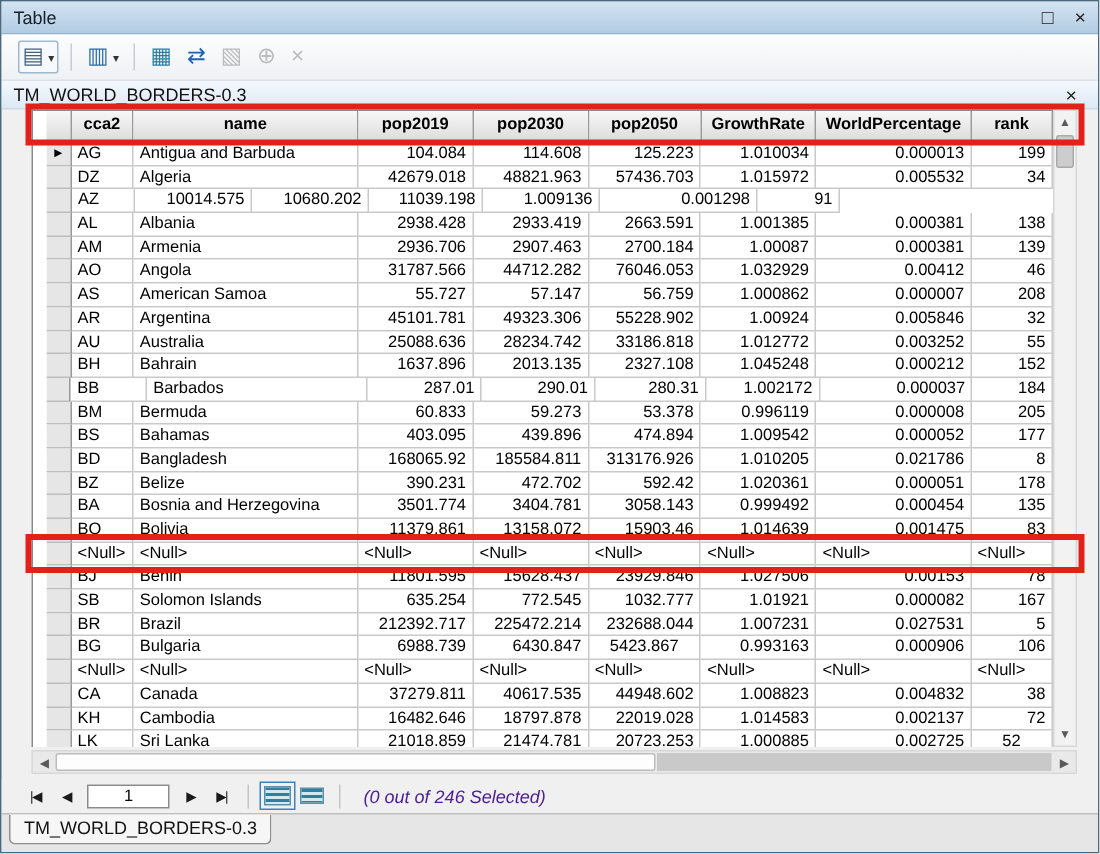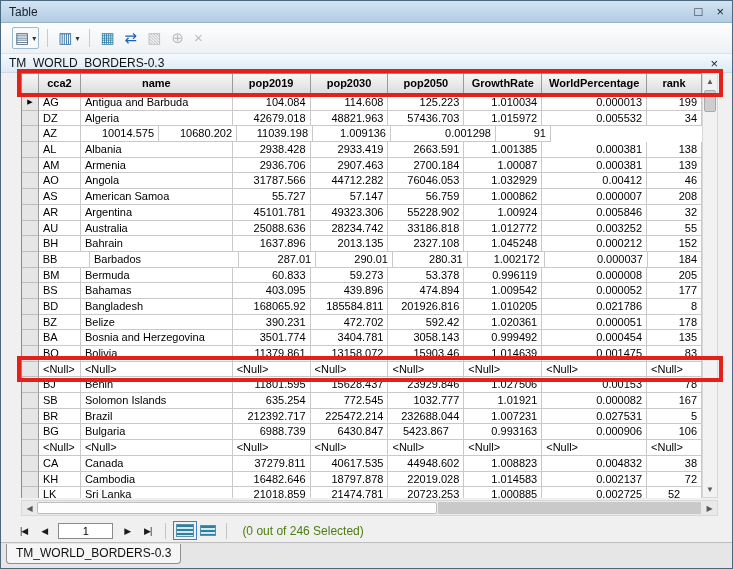--- a/index.html
+++ b/index.html
@@ -45,20 +45,21 @@
     display: flex; align-items: center; padding: 0 8px;
   }
   .panel-header .ptitle { font-size: 12px; color: #111; }
   .panel-close { margin-left: auto; font-size: 13px; color: #222; margin-right: 6px; }
 
   
   .tablewrap {
     position: absolute; top: 72px; left: 20px; width: 681px; height: 425px;
     background: #fff; border-left: 1px solid #8a8a8a; border-top: 1px solid #8a8a8a;
     overflow: hidden;
+    padding-left: 9px;
   }
   .thead { display: flex; height: 21px; }
   .th {
     background: linear-gradient(#f7f7f7, #dcdcdc);
     border-right: 1px solid #9a9a9a; border-bottom: 1px solid #9a9a9a;
     font-weight: bold; font-size: 11px; color: #000;
     text-align: center; line-height: 19px; white-space: nowrap; overflow: hidden;
   }
   .rows { height: 404px; overflow: hidden; background: #fff; }
   .tr { display: flex; height: 15.7px; }
@@ -109,21 +110,21 @@
     font-family: "Liberation Sans", sans-serif; font-size: 11px; text-align: center; margin: 0 4px;
   }
   .recsep { width: 1px; height: 16px; background: #c4c4c4; margin: 0 7px; }
   .viewicon {
     width: 18px; height: 13px; margin: 0 3px;
     background: repeating-linear-gradient(to bottom, #2f7f9e 0 2px, #cfeaf2 2px 4px);
     border: 1px solid #5e8fa6;
   }
   .viewicon.selectedview { outline: 1px solid #3a82c4; outline-offset: 2px; }
   .viewicon.small { width: 16px; height: 11px; }
-  .statustext { font-size: 12px; color: #4d7c0f; margin-left: 8px; }
+  .statustext { font-size: 12px; color: #4c1d95; margin-left: 8px; font-style: italic; }
 
   
   .tabbar {
     position: absolute; top: 541px; left: 0; right: 0; bottom: 0;
     background: #e6e6e6; border-top: 1px solid #bdbdbd;
   }
   .tab {
     display: inline-block; margin-left: 5px; padding: 2px 9px 3px 9px;
     background: #f6f6f6; border: 1px solid #8f8f8f; border-top: none;
     border-radius: 0 0 4px 4px; font-size: 12px; color: #111;
@@ -331,21 +332,21 @@
           <div class="td num" style="width: 78px;">1.009542</div>
           <div class="td num" style="width: 105px;">0.000052</div>
           <div class="td num" style="width: 55px;">177</div>
         </div>
         <div class="tr">
           <div class="sel" style="width: 17px;"></div>
           <div class="td" style="width: 42px;">BD</div>
           <div class="td" style="width: 152px;">Bangladesh</div>
           <div class="td num" style="width: 78px;">168065.92</div>
           <div class="td num" style="width: 78px;">185584.811</div>
-          <div class="td num" style="width: 76px;">201926.816</div>
+          <div class="td num" style="width: 76px;">313176.926</div>
           <div class="td num" style="width: 78px;">1.010205</div>
           <div class="td num" style="width: 105px;">0.021786</div>
           <div class="td num" style="width: 55px;">8</div>
         </div>
         <div class="tr">
           <div class="sel" style="width: 17px;"></div>
           <div class="td" style="width: 42px;">BZ</div>
           <div class="td" style="width: 152px;">Belize</div>
           <div class="td num" style="width: 78px;">390.231</div>
           <div class="td num" style="width: 78px;">472.702</div>

